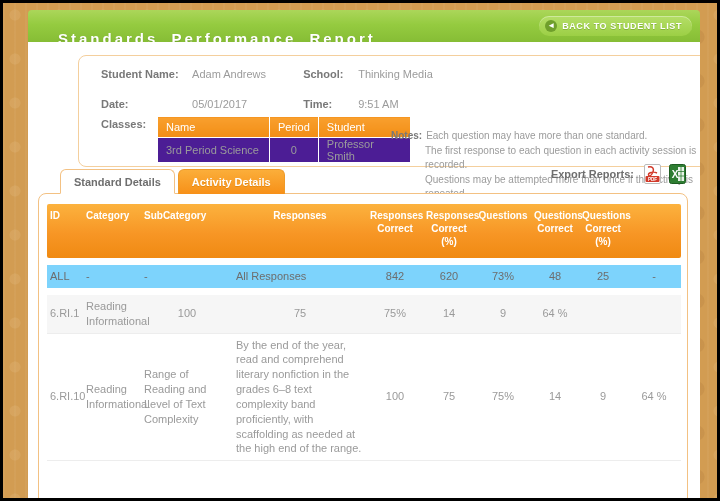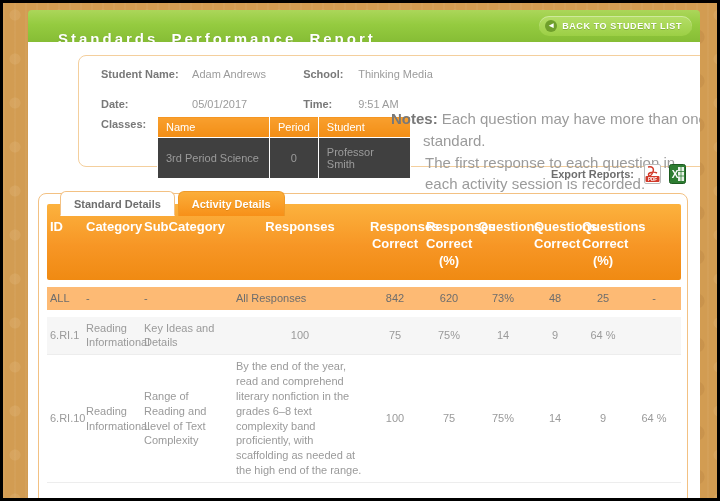--- a/index.html
+++ b/index.html
@@ -43,55 +43,55 @@
   }
   .inforow { position:absolute; left:22px; font-size:11px; color:#9b9b9b; }
   .lab { font-weight:bold; color:#787878; }
   .val { color:#9b9b9b; }
   .r1 { top:12px; } .r2 { top:42px; } .r3 { top:62px; }
   .cell-l { display:inline-block; }
   .w1 { width:88px; } .w2 { width:108px; } .w3 { width:52px; }
   
   .classes { position:absolute; left:78px; top:60px; border-collapse:collapse; font-size:11px; }
   .classes th { background:linear-gradient(180deg,#f9a02e,#f28d15); color:#fff; font-weight:normal; text-align:left; padding:4px 8px; border:1px solid #fff; }
-  .classes td { background:#404040; color:#9b9b9b; padding:8px 8px; border:1px solid #fff; }
+  .classes td { background:#4c1d95; color:#9b9b9b; padding:0 8px; border:1px solid #fff; }
   .classes .cName { width:112px; } .classes .cPer { width:48px; text-align:center; } .classes .cTea { width:92px; }
   .classes td.cPer { text-align:center; }
   
-  .notes { position:absolute; left:312px; top:52px; width:320px; font-size:15px; color:#9b9b9b; line-height:1.45; }
+  .notes { position:absolute; left:312px; top:73px; width:320px; font-size:10px; color:#9b9b9b; line-height:1.45; }
   .notes .nlab { font-weight:bold; color:#787878; float:left; margin-right:4px; }
   .notes .nline { margin-left:34px; }
   .notes .nline.first { margin-left:0; padding-left:32px; }
   
-  .tabs { position:absolute; left:32px; top:127px; display:flex; z-index:3;margin-top:22px; }
+  .tabs { position:absolute; left:32px; top:127px; display:flex; z-index:3; }
   .tab { height:25px; padding:0 13px; font-size:11px; font-weight:bold; display:flex; align-items:center; border-radius:6px 6px 0 0; cursor:pointer; }
   .tab.active { background:#fff; border:1px solid #f3c183; border-bottom:1px solid #fff; color:#6e6e6e; position:relative; z-index:4; }
   .tab.inactive { background:linear-gradient(180deg,#fbae3a,#f79018); color:#fff; margin-left:3px; border:1px solid #ef9a28; border-bottom:none; text-shadow:0 1px 0 rgba(190,110,0,.4); }
   
   .export { position:absolute; right:66px; top:126px; font-size:11px; font-weight:bold; color:#6e6e6e; z-index:3; }
   .expicons { position:absolute; right:14px; top:122px; display:flex; gap:8px; z-index:3; }
   .expicons .ic { width:17px; height:20px; cursor:pointer; }
   
   .panel {
     position:absolute; left:10px; top:151px; width:650px; height:360px;
     border:1px solid #f3c183; border-radius:8px; background:#fff; z-index:2;
   }
   
   .stable { position:absolute; left:8px; top:10px; width:634px; font-size:11px; }
   .grid { display:grid; grid-template-columns:36px 58px 92px 134px 56px 52px 56px 48px 48px 54px; }
   .thead {
     background:linear-gradient(180deg,#fcb23e 0%,#f79625 55%,#f08a12 100%);
-    color:#fff; font-weight:bold; font-size:13px; line-height:1.3;
-    border-radius:2px; margin-bottom:7px; padding:13px 0 8px 0;
+    color:#fff; font-weight:bold; font-size:10px; line-height:1.3;
+    border-radius:2px; margin-bottom:7px; padding:3px 0 8px 0;
   }
   .thead > div { padding:2px 3px; }
   .srow > div { padding:4px 3px; line-height:1.35; }
   .c0,.c1,.c2,.c3 { text-align:left; }
   .c4,.c5,.c6,.c7,.c8,.c9 { text-align:center; }
-  .summary { background:#fdba74; color:#6d6d6d; margin-bottom:7px; align-items:center; min-height:22px; }
+  .summary { background:#7dd3fc; color:#6d6d6d; margin-bottom:7px; align-items:center; min-height:22px; }
   .data { color:#9a9a9a; align-items:center; }
   .data.odd { background:#f6f6f6; }
   .data.even { background:#fff; border-top:1px solid #ededed; border-bottom:1px solid #ededed; }
 </style>
 </head>
 <body>
 
 <div class="screen">
   <div class="bg"></div>
 
@@ -194,21 +194,20 @@
             <div class="c5">620</div>
             <div class="c6">73%</div>
             <div class="c7">48</div>
             <div class="c8">25</div>
             <div class="c9">-</div>
           </div>
         <div id="stBody">
             <div class="srow data grid odd">
               <div class="c0">6.RI.1</div>
               <div class="c1">Reading Informational</div>
-              <div class="c2">Key Ideas and Details</div>
               <div class="c4">100</div>
               <div class="c5">75</div>
               <div class="c6">75%</div>
               <div class="c7">14</div>
               <div class="c8">9</div>
               <div class="c9">64 %</div>
             </div>
             <div class="srow data grid even">
               <div class="c0">6.RI.10</div>
               <div class="c1">Reading Informational</div>

